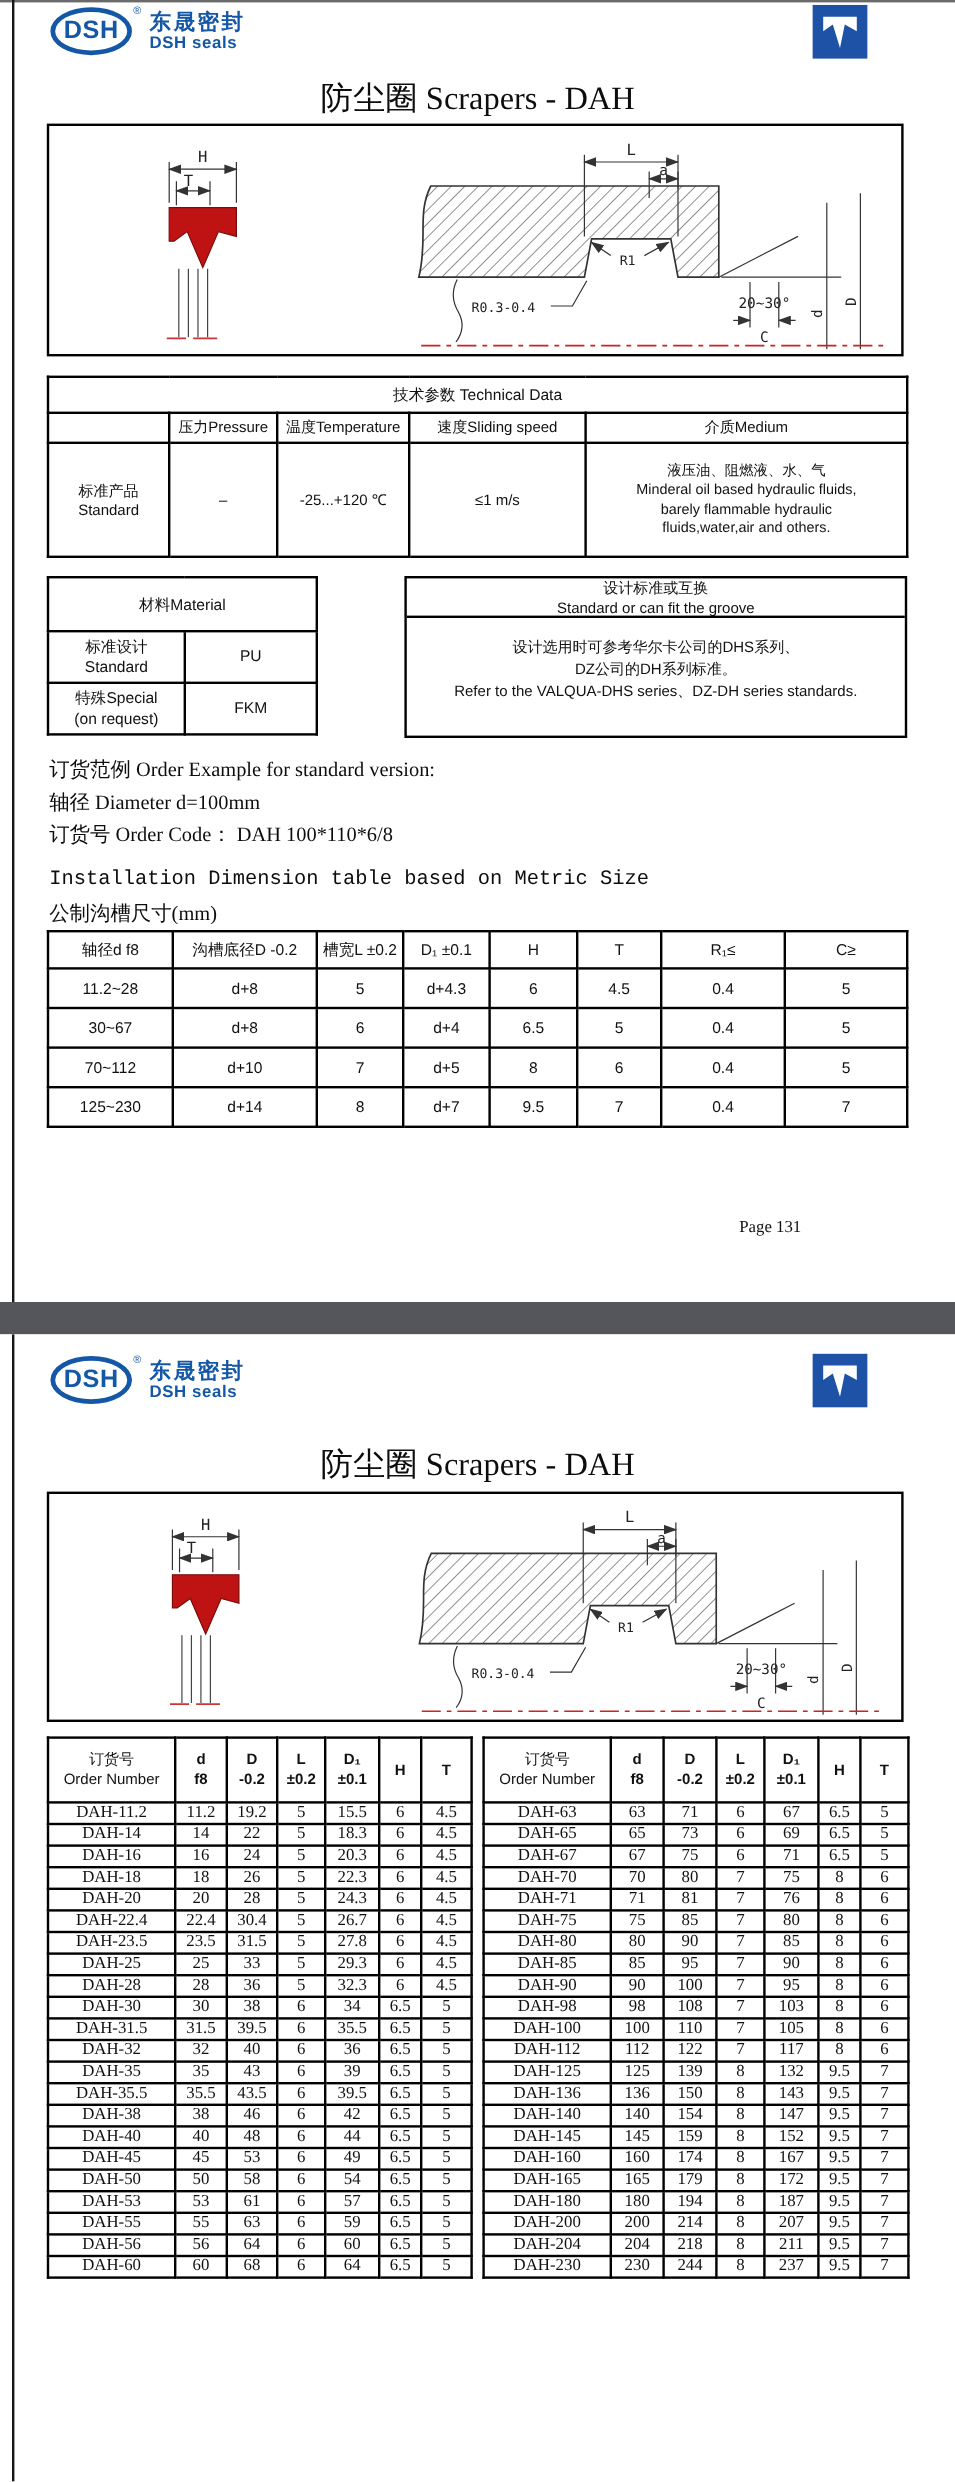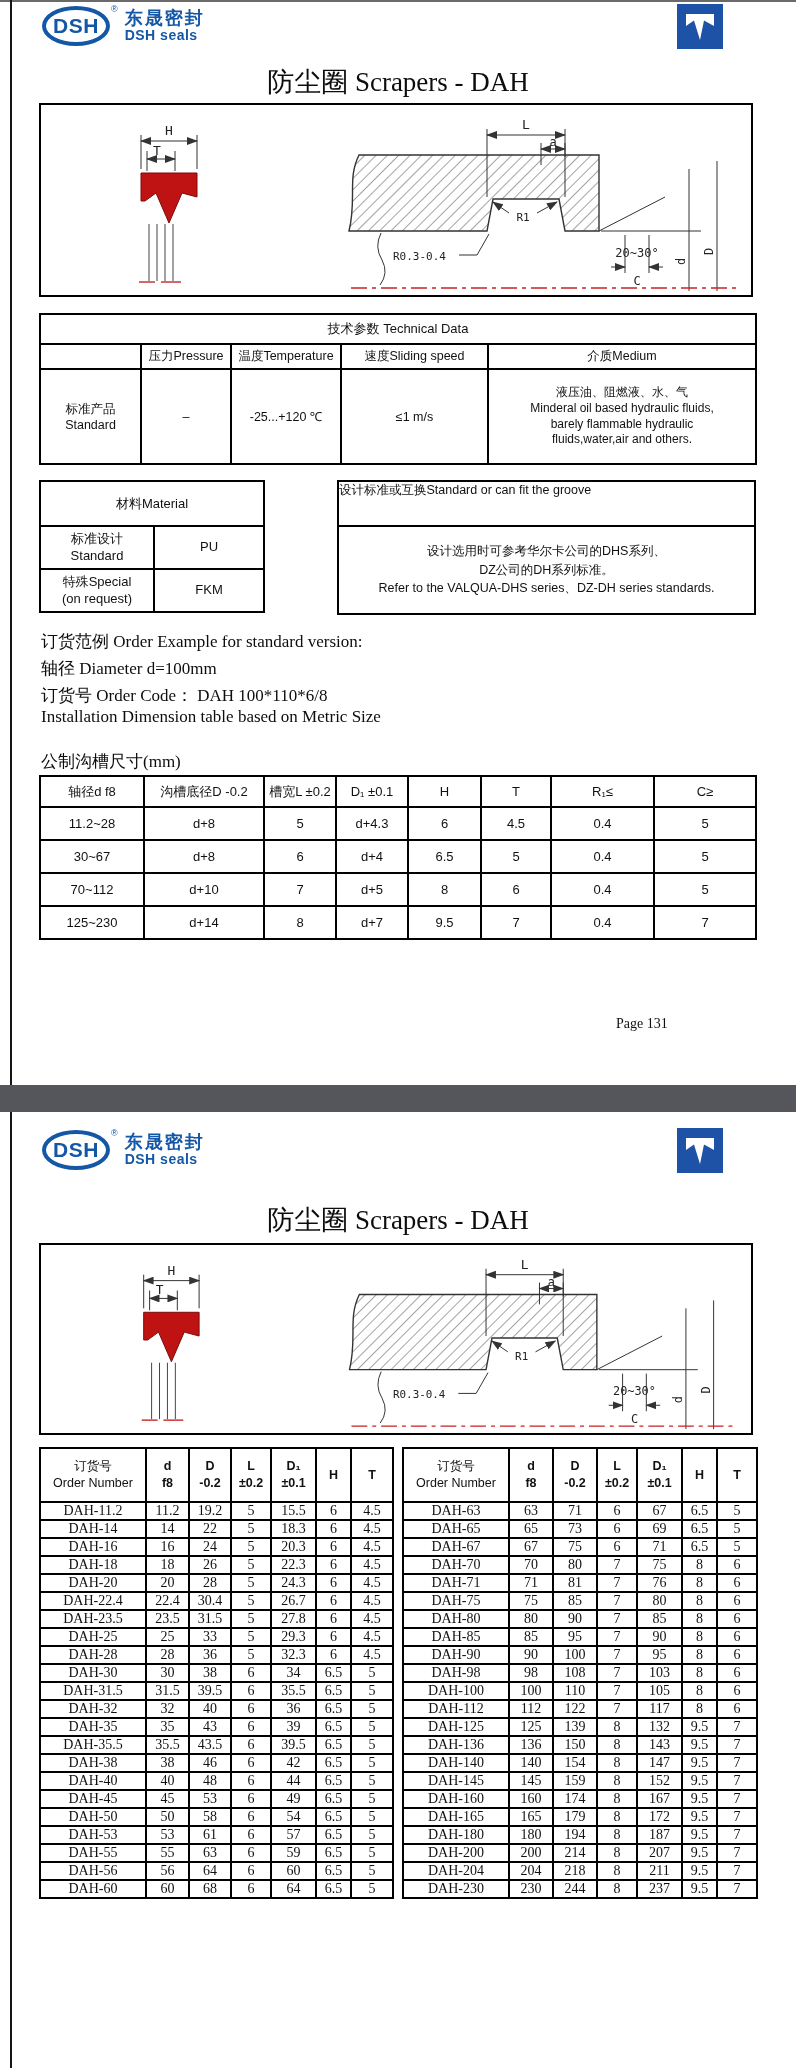--- a/index.html
+++ b/index.html
@@ -37,21 +37,21 @@
   .tech-table .tt-head { height:30px; font-size:13px; }
   .tech-table .tt-cols th { height:25px;text-align:center; }
   .tech-table .tt-body td { height:95px;text-align:center; }
   .tech-table .medium-cell { font-size:12px; line-height:1.3; padding:2px; }
 
   
   .material-table { position:absolute; left:39px; top:480px; width:224px; font-size:13px; }
   .material-table th { height:45px;margin-left:20px; }
   .material-table td { height:43px; white-space:pre-line; line-height:1.25; }
   .design-box { position:absolute; left:337px; top:480px; width:419px; height:135px; border:2px solid #000; font-size:12.5px; }
-  .design-box .db-top { height:45px; border-bottom:2px solid #000; display:flex; flex-direction:row; justify-content:flex-start; line-height:1.35; }
+  .design-box .db-top { height:33px; border-bottom:2px solid #000; display:flex; flex-direction:column; justify-content:flex-start; line-height:1.35; }
   .design-box .db-bottom { height:86px; display:flex; flex-direction:column; justify-content:center; line-height:1.5; }
   .design-box div div { text-align:center; }
 
   .serif-line { position:absolute; left:41px; font-family:"Liberation Serif", serif; font-size:17px; color:#0d0d0d; }
 
   
   .metric-table { position:absolute; left:39px; top:775px; width:716px; font-size:13px; }
   .metric-table th { height:31px; }
   .metric-table td { height:33px; }
 
@@ -240,21 +240,21 @@
         <div>设计选用时可参考华尔卡公司的DHS系列、</div>
         <div>DZ公司的DH系列标准。</div>
         <div>Refer to the VALQUA-DHS series、DZ-DH series standards.</div>
       </div>
     </div>
 
     <div class="serif-line" style="top:630px;">订货范例  Order Example for standard version:</div>
     <div class="serif-line" style="top:657px;font-family:Liberation Serif, serif;">轴径  Diameter  d=100mm</div>
     <div class="serif-line" style="top:684px;">订货号 Order Code：   DAH 100*110*6/8</div>
 
-    <div class="serif-line" style="top:707px;">Installation Dimension table based on Metric Size</div>
+    <div class="serif-line" style="top:724px;font-family:Liberation Mono, monospace;">Installation Dimension table based on Metric Size</div>
     <div class="serif-line" style="top:750px;">公制沟槽尺寸(mm)</div>
 
     <table class="metric-table">
       <colgroup>
           <col style="width:104px">
           <col style="width:120px">
           <col style="width:72px">
           <col style="width:72px">
           <col style="width:73px">
           <col style="width:70px">

